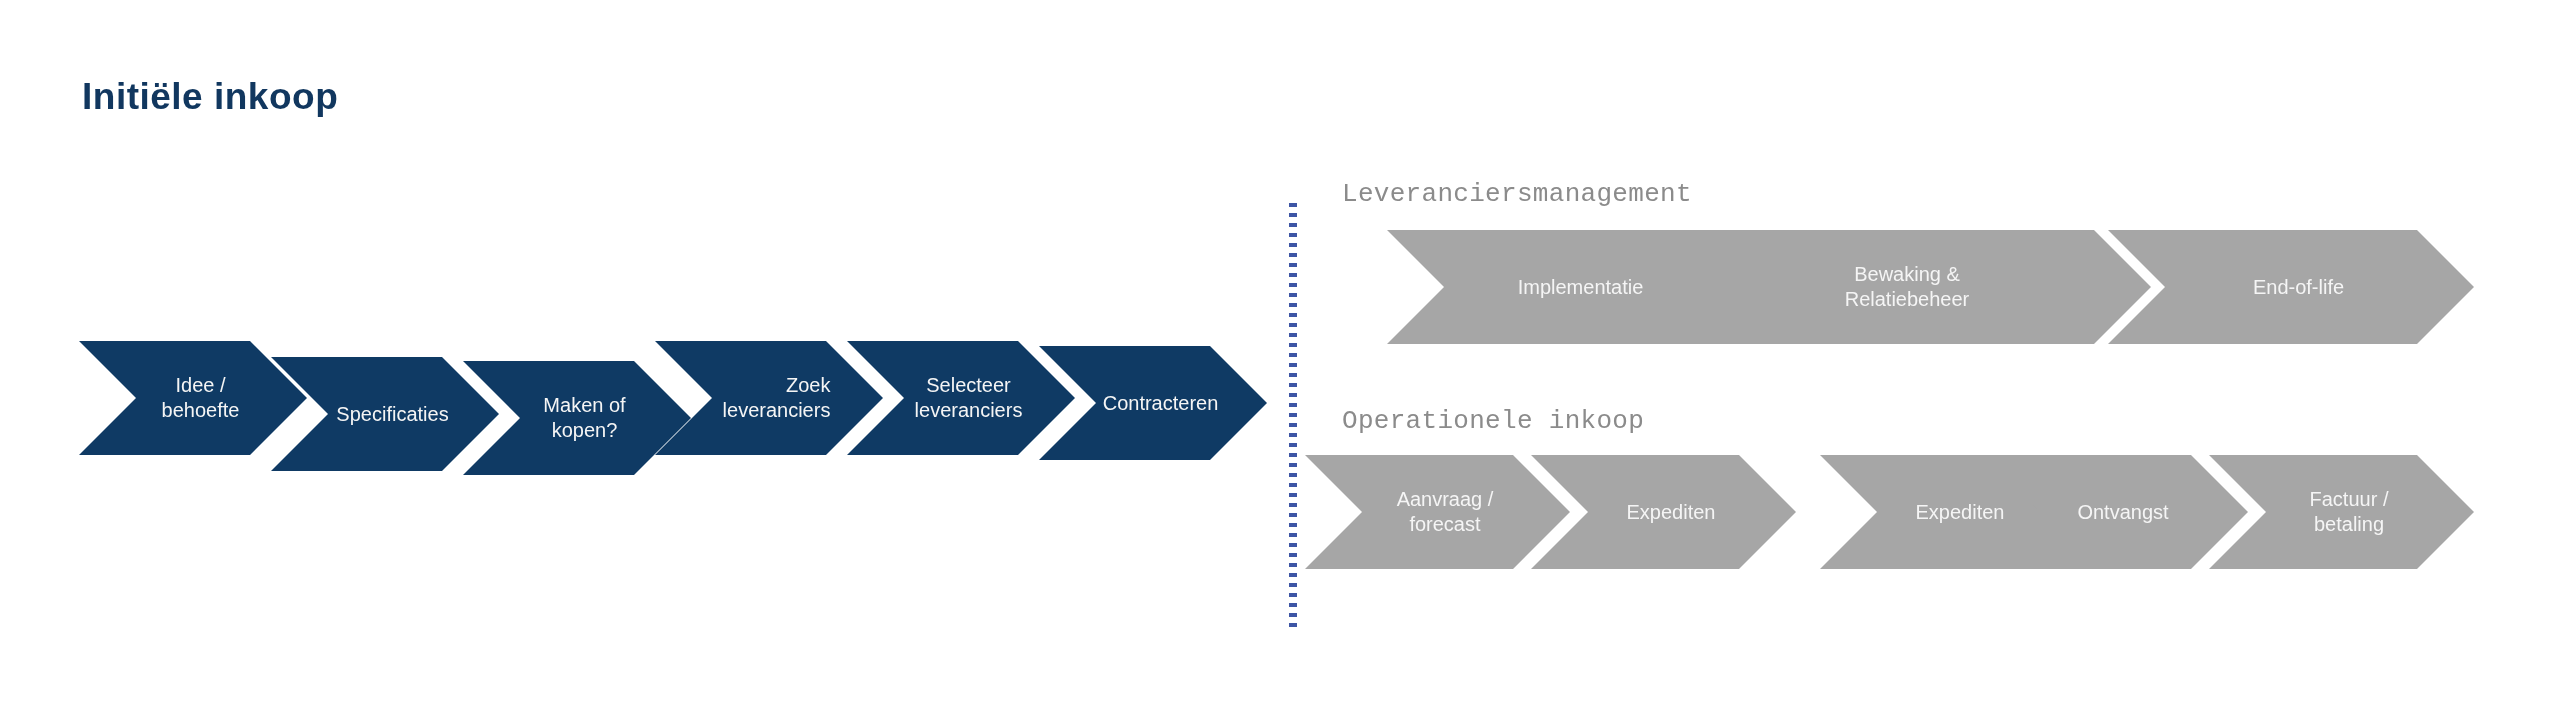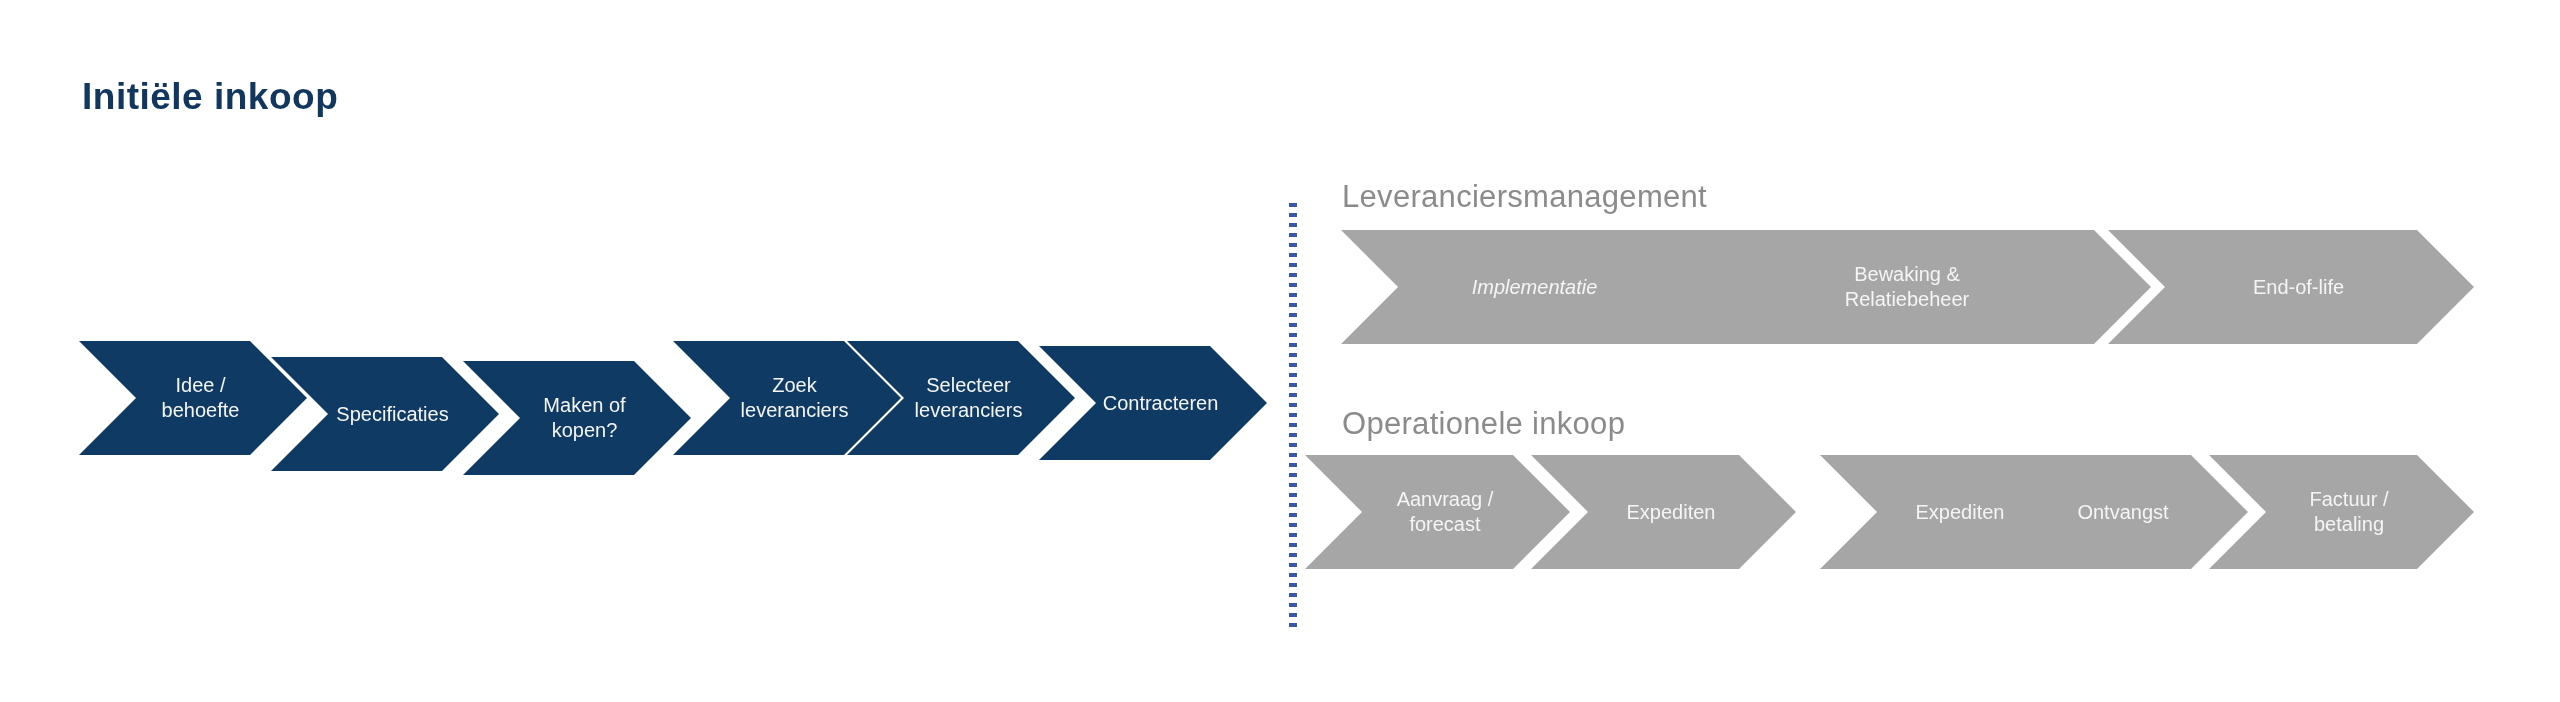--- a/index.html
+++ b/index.html
@@ -25,23 +25,24 @@
     position: absolute;
     left: 70px;
     top: 64px;
     font-size: 37px;
     font-weight: bold;
     color: var(--title-navy);
     letter-spacing: 0.5px;
   }
   .flow-heading {
     position: absolute;
-    font-size: 31px;
+    font-size: 26px;
     color: var(--heading-gray);
     letter-spacing: 0.3px;
+    font-family: Liberation Mono, monospace;
   }
   .divider-dotted {
     position: absolute;
     left: 1281px;
     top: 195px;
     width: 4px;
     height: 425px;
     background: repeating-linear-gradient(
       to bottom,
       var(--divider-blue) 0px, var(--divider-blue) 4px,
@@ -86,36 +87,36 @@
       <span>Idee /
 behoefte</span>
     </div>
     <div class="chev blue" style="left:263px; top:349px; width:228px;">
       <span>Specificaties</span>
     </div>
     <div class="chev blue" style="left:455px; top:353px; width:228px;">
       <span>Maken of
 kopen?</span>
     </div>
-    <div class="chev blue" style="left:665px; top:333px; width:228px;">
+    <div class="chev blue" style="left:647px; top:333px; width:228px;text-align:right;">
       <span>Zoek
 leveranciers</span>
     </div>
     <div class="chev blue" style="left:839px; top:333px; width:228px;">
       <span>Selecteer
 leveranciers</span>
     </div>
     <div class="chev blue" style="left:1031px; top:338px; width:228px;">
       <span>Contracteren</span>
     </div>
   </div>
 
   <div>
     <div class="flow-heading" style="left:1330px; top:167px;">Leveranciersmanagement</div>
-    <div class="chev gray" style="left:1333px; top:222px; width:372px;font-style:italic;">
+    <div class="chev gray" style="left:1379px; top:222px; width:372px;">
       <span>Implementatie</span>
     </div>
     <div class="chev gray" style="left:1640px; top:222px; width:503px;">
       <span>Bewaking &amp;
 Relatiebeheer</span>
     </div>
     <div class="chev gray" style="left:2100px; top:222px; width:366px;">
       <span>End-of-life</span>
     </div>
   </div>

